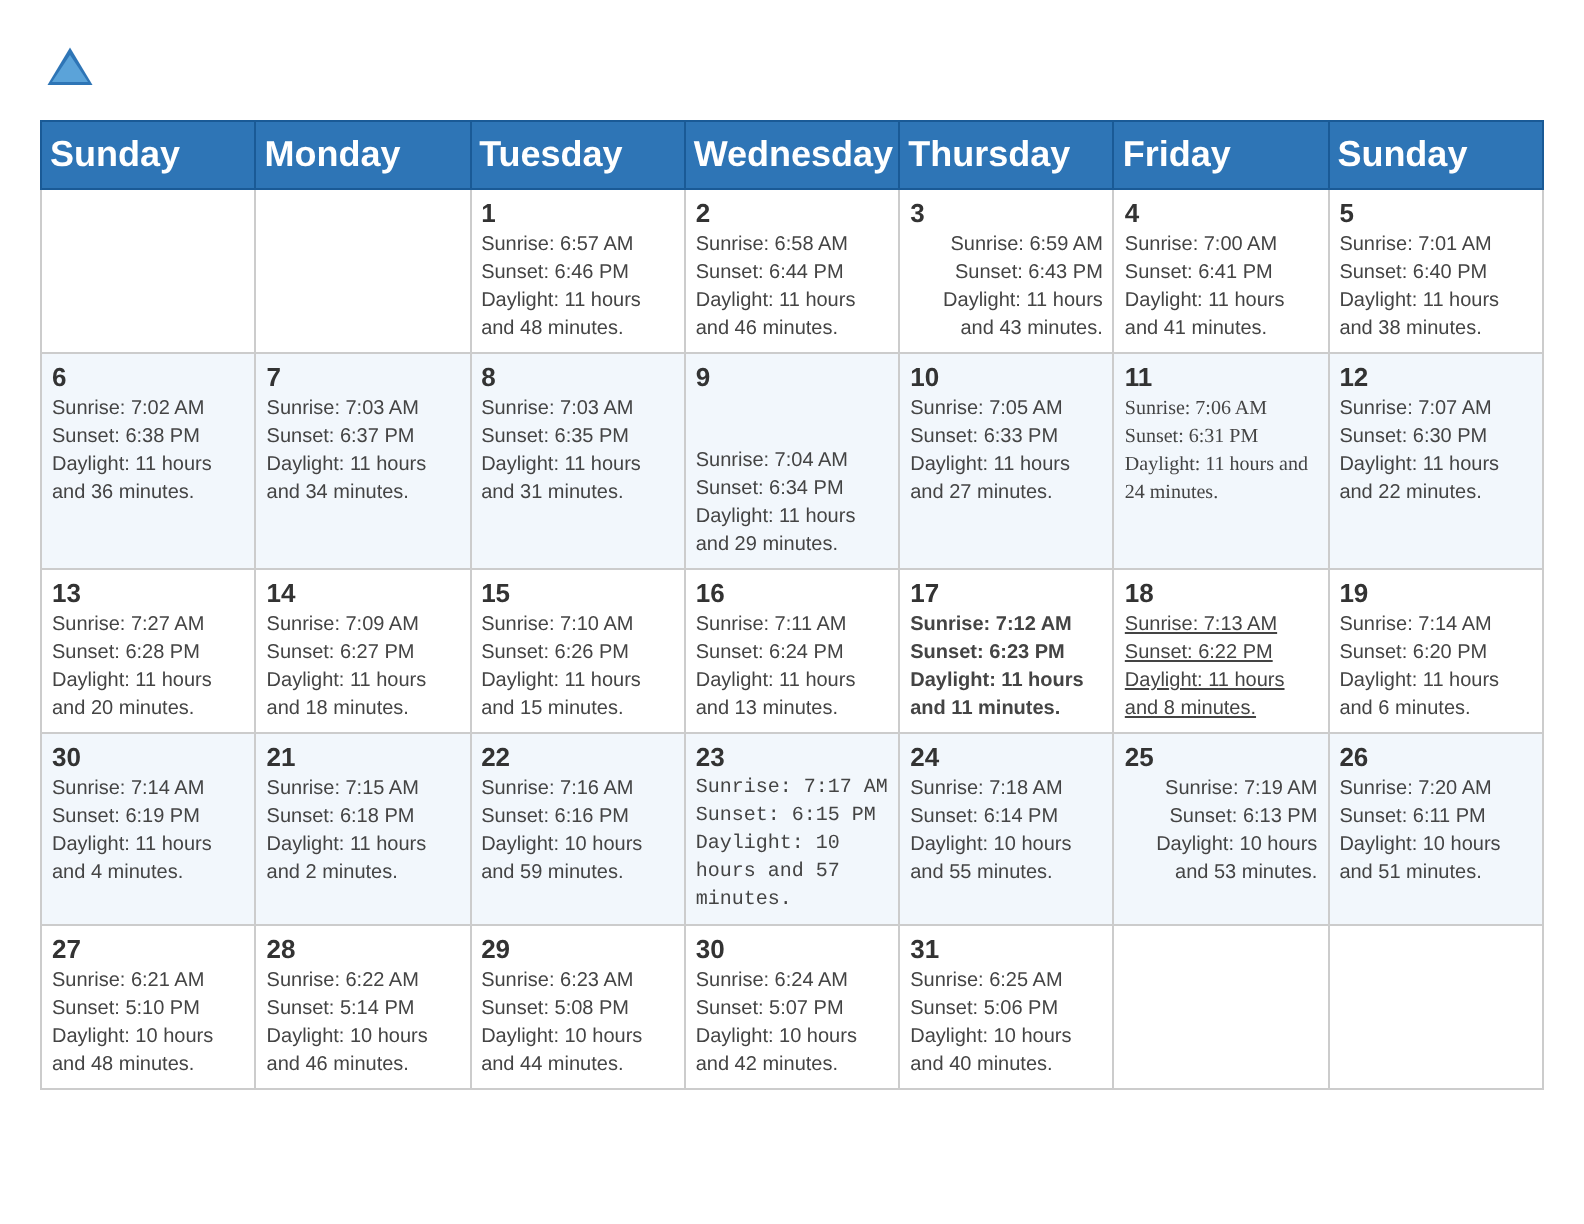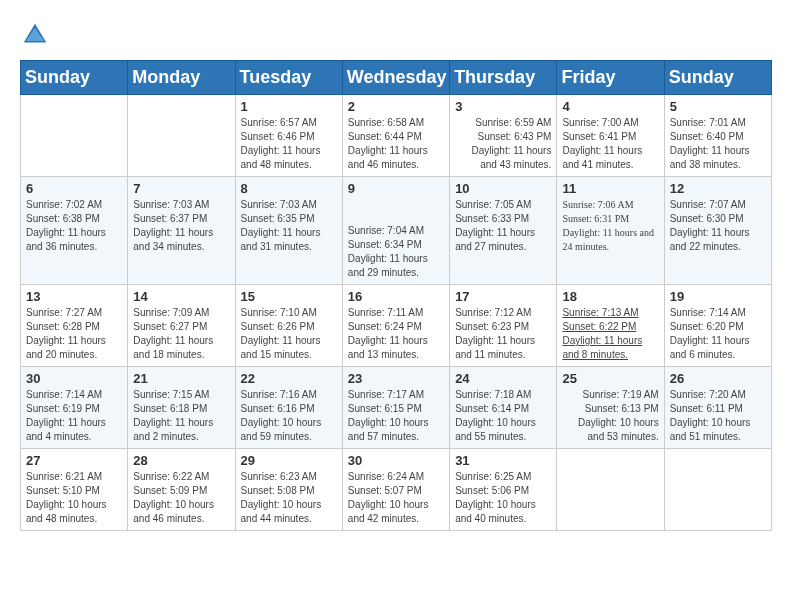--- a/index.html
+++ b/index.html
@@ -218,21 +218,21 @@
 Daylight: 11 hours and 15 minutes.</div>
         </td>
         <td>
           <div class="day-number">16</div>
           <div class="day-info" style="white-space: pre-line;">Sunrise: 7:11 AM
 Sunset: 6:24 PM
 Daylight: 11 hours and 13 minutes.</div>
         </td>
         <td>
           <div class="day-number">17</div>
-          <div class="day-info" style="white-space: pre-line;">Sunrise: 7:12 AM
+          <div class="day-info" style="white-space: pre-line; font-weight: bold;">Sunrise: 7:12 AM
 Sunset: 6:23 PM
 Daylight: 11 hours and 11 minutes.</div>
         </td>
         <td>
           <div class="day-number">18</div>
           <div class="day-info" style="white-space: pre-line; text-decoration: underline;">Sunrise: 7:13 AM
 Sunset: 6:22 PM
 Daylight: 11 hours and 8 minutes.</div>
         </td>
         <td>
@@ -256,21 +256,21 @@
 Daylight: 11 hours and 2 minutes.</div>
         </td>
         <td>
           <div class="day-number">22</div>
           <div class="day-info" style="white-space: pre-line;">Sunrise: 7:16 AM
 Sunset: 6:16 PM
 Daylight: 10 hours and 59 minutes.</div>
         </td>
         <td>
           <div class="day-number">23</div>
-          <div class="day-info" style="white-space: pre-line;">Sunrise: 7:17 AM
+          <div class="day-info" style="white-space: pre-line; font-family: Liberation Mono, monospace;">Sunrise: 7:17 AM
 Sunset: 6:15 PM
 Daylight: 10 hours and 57 minutes.</div>
         </td>
         <td>
           <div class="day-number">24</div>
           <div class="day-info" style="white-space: pre-line;">Sunrise: 7:18 AM
 Sunset: 6:14 PM
 Daylight: 10 hours and 55 minutes.</div>
         </td>
         <td>
@@ -289,21 +289,21 @@
       <tr>
         <td>
           <div class="day-number">27</div>
           <div class="day-info" style="white-space: pre-line;">Sunrise: 6:21 AM
 Sunset: 5:10 PM
 Daylight: 10 hours and 48 minutes.</div>
         </td>
         <td>
           <div class="day-number">28</div>
           <div class="day-info" style="white-space: pre-line;">Sunrise: 6:22 AM
-Sunset: 5:09 PM
+Sunset: 5:14 PM
 Daylight: 10 hours and 46 minutes.</div>
         </td>
         <td>
           <div class="day-number">29</div>
           <div class="day-info" style="white-space: pre-line;">Sunrise: 6:23 AM
 Sunset: 5:08 PM
 Daylight: 10 hours and 44 minutes.</div>
         </td>
         <td>
           <div class="day-number">30</div>

